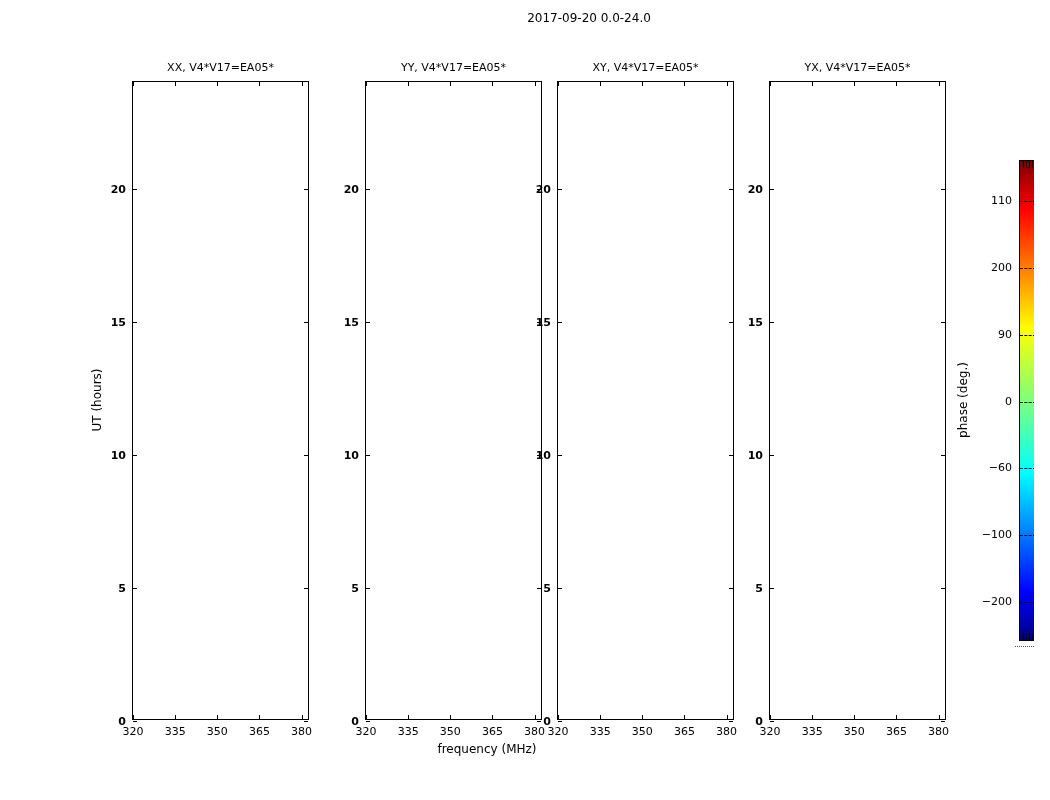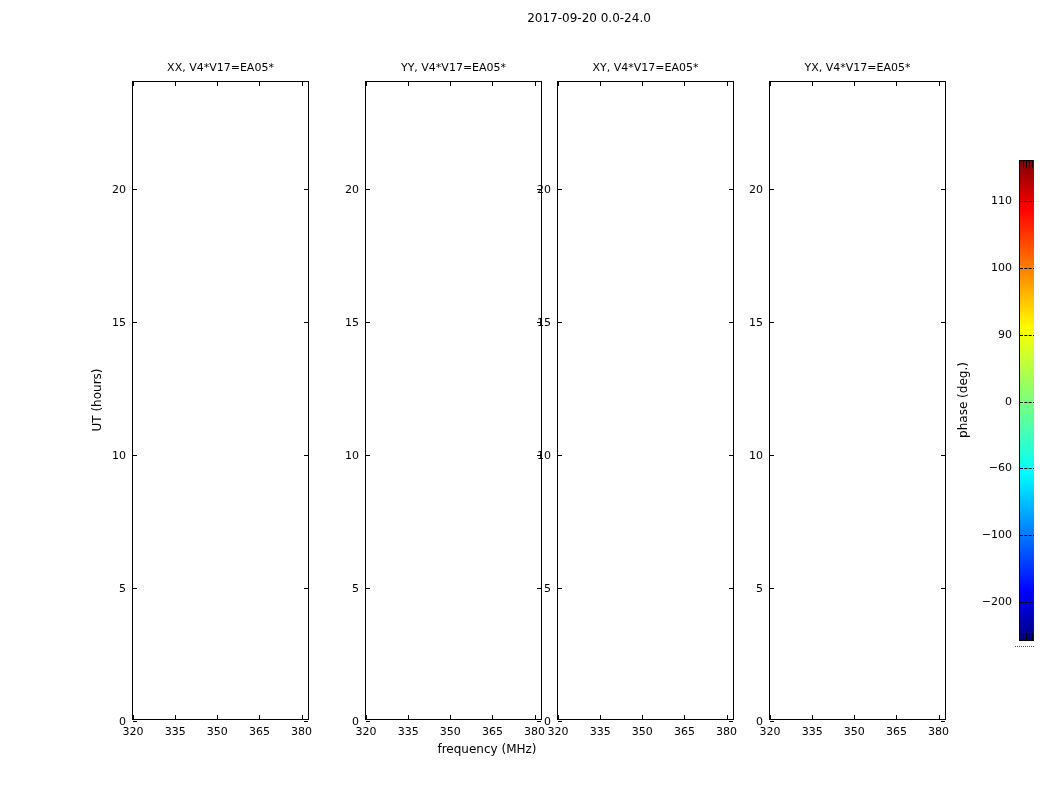--- a/index.html
+++ b/index.html
@@ -45,20 +45,21 @@
     transform: translateX(-50%);
     font-size: 11px;
     white-space: nowrap;
   }
   .ytick-label {
     position: absolute;
     right: calc(100% + 7px);
     transform: translateY(-50%);
     font-size: 11px;
     white-space: nowrap;
+    font-weight: bold;
   }
   .xlabel {
     position: absolute;
     left: 487px; top: 742px;
     transform: translateX(-50%);
     font-size: 12px;
     white-space: nowrap;
   }
   .ylabel {
     position: absolute;
@@ -258,21 +259,21 @@
   <div class="cbar-tickline" style="top: 40.0833px;"></div>
       <div class="cbar-tickline" style="top: 106.889px;"></div>
       <div class="cbar-tickline" style="top: 173.694px;"></div>
       <div class="cbar-tickline" style="top: 240.5px;"></div>
       <div class="cbar-tickline" style="top: 307.306px;"></div>
       <div class="cbar-tickline" style="top: 374.111px;"></div>
       <div class="cbar-tickline" style="top: 440.917px;"></div>
     </div>
   <div id="cbar-ticks">
       <div class="cbar-tick-label" style="left: 972px; top: 200.083px;">110</div>
-      <div class="cbar-tick-label" style="left: 972px; top: 266.889px;">100</div>
+      <div class="cbar-tick-label" style="left: 972px; top: 266.889px;">200</div>
       <div class="cbar-tick-label" style="left: 972px; top: 333.694px;">90</div>
       <div class="cbar-tick-label" style="left: 972px; top: 400.5px;">0</div>
       <div class="cbar-tick-label" style="left: 972px; top: 467.306px;">−60</div>
       <div class="cbar-tick-label" style="left: 972px; top: 534.111px;">−100</div>
       <div class="cbar-tick-label" style="left: 972px; top: 600.917px;">−200</div>
     </div>
   <div class="cbar-dotted"></div>
   <div class="cbar-label">phase (deg.)</div>
 </div>
 

